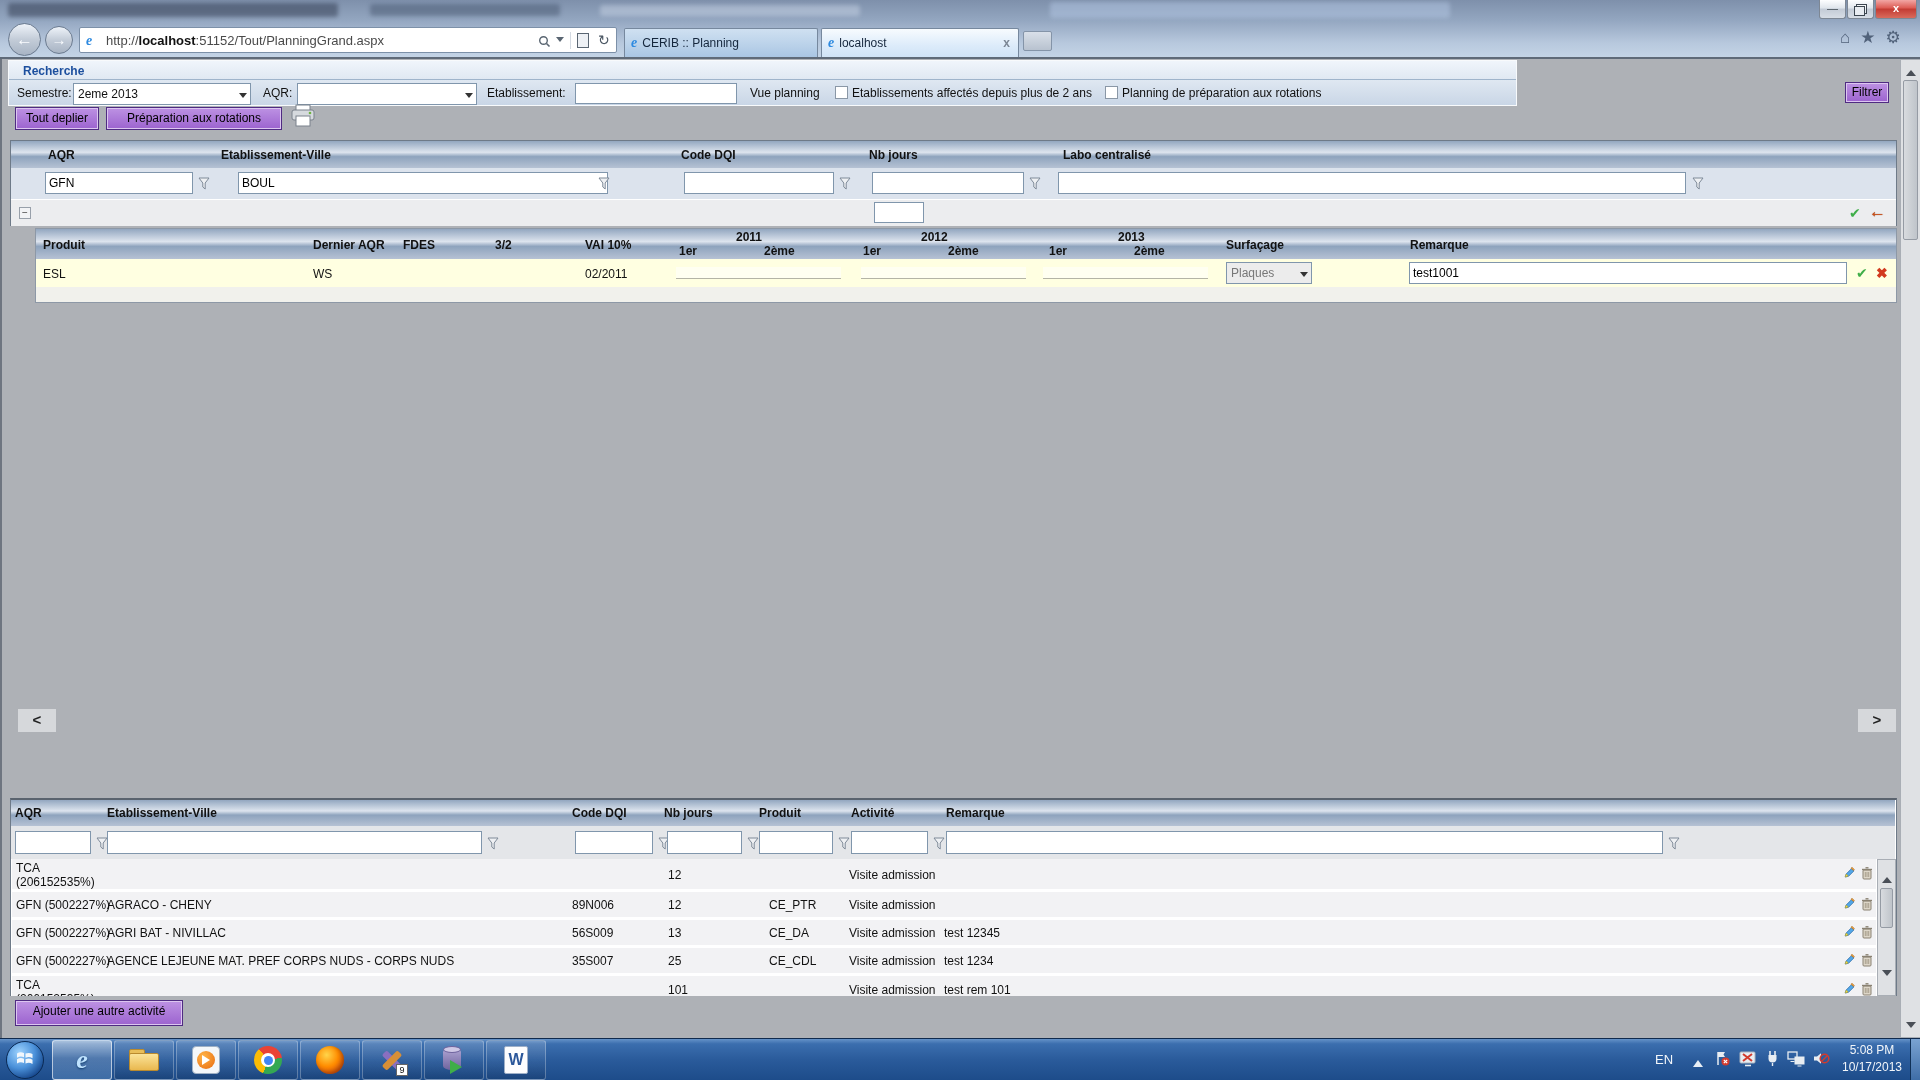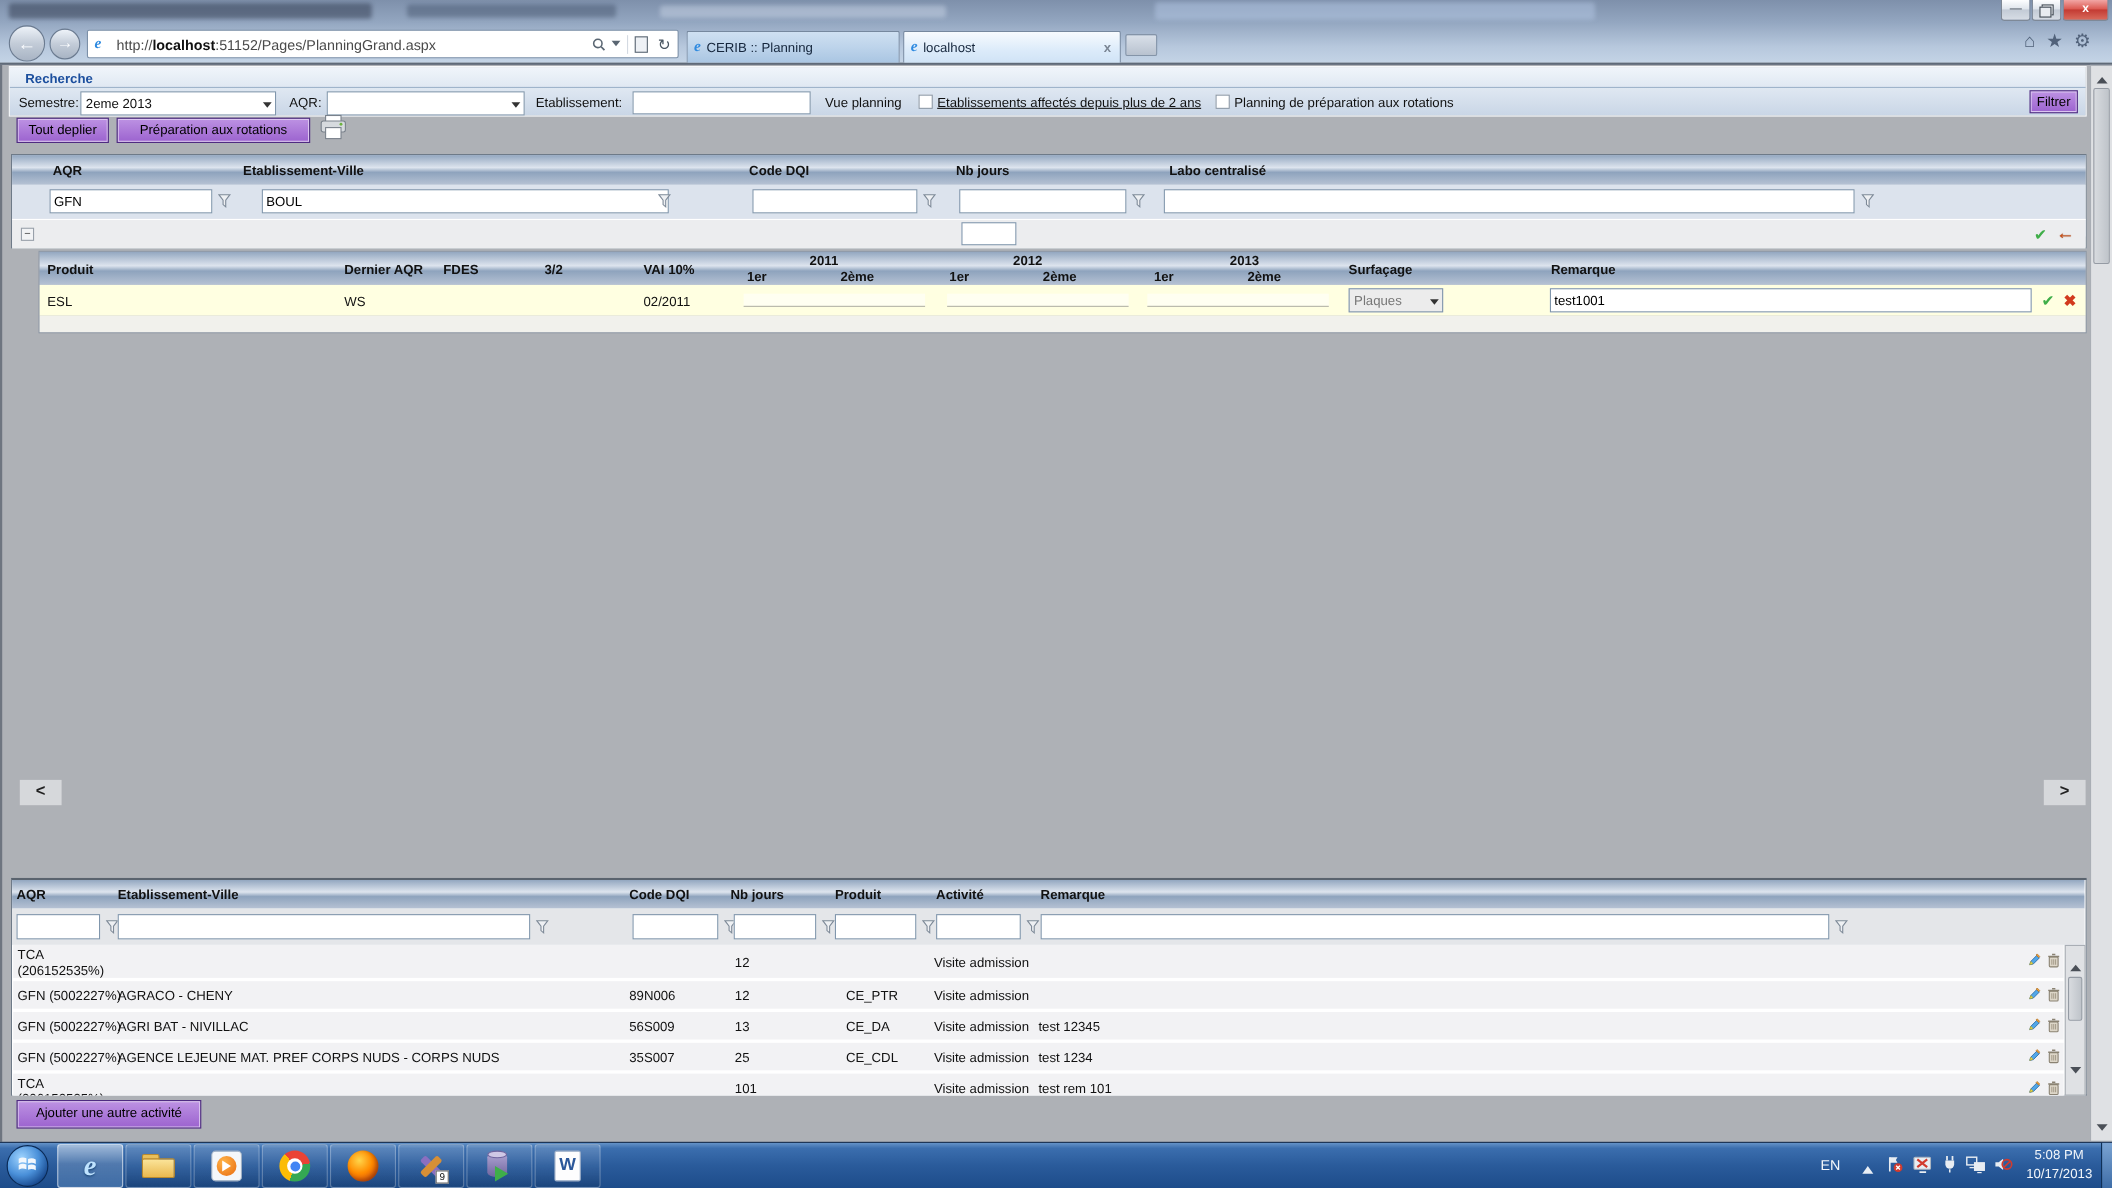--- a/index.html
+++ b/index.html
@@ -56,21 +56,21 @@
       <span class="abs" style="left:8px;top:4px;width:9px;height:8px;border:1px solid #3c4650;background:rgba(255,255,255,.6);"></span>
       <span class="abs" style="left:6px;top:6px;width:9px;height:8px;border:1px solid #3c4650;background:#e8ecf1;"></span>
     </div>
     <div class="winbtn" style="left:1875px;width:42px;background:linear-gradient(#f2a6a4,#dc5a52 45%,#c33b33 50%,#d96b5c);color:#fff;font-weight:bold;"><span>x</span></div>
 
     <div class="abs" style="left:8px;top:23px;width:33px;height:33px;border-radius:50%;border:1px solid #6b7b90;background:linear-gradient(#eef3f9,#c3ccd8 50%,#a8b4c4);text-align:center;line-height:31px;font-size:17px;font-weight:bold;color:#fbfdff;box-sizing:border-box;"><span>←</span></div>
     <div class="abs" style="left:45px;top:26px;width:28px;height:28px;border-radius:50%;border:1px solid #6b7b90;background:linear-gradient(#eef3f9,#c3ccd8 50%,#a8b4c4);text-align:center;line-height:26px;font-size:15px;font-weight:bold;color:#fbfdff;box-sizing:border-box;"><span>→</span></div>
 
     <div class="abs" style="left:79px;top:27px;width:538px;height:26px;background:#fff;border:1px solid #7c90a8;border-radius:2px;box-sizing:border-box;">
       <span class="e-ico abs" style="left:6px;top:5px;">e</span>
-      <span class="abs" style="left:26px;top:5px;font-size:13px;color:#4a4a4a;white-space:nowrap;"><span>http://</span><b style="color:#111;">localhost</b><span>:51152/Pages/PlanningGrand.aspx</span></span>
+      <span class="abs" style="left:26px;top:5px;font-size:13px;color:#4a4a4a;white-space:nowrap;"><span>http://</span><b style="color:#111;">localhost</b><span>:51152/Tout/PlanningGrand.aspx</span></span>
       <span class="abs" style="left:458px;top:6px;"><svg width="13" height="13" viewBox="0 0 13 13">
             <circle cx="5.5" cy="5.5" r="3.8" fill="none" stroke="#5a6672" stroke-width="1.4"></circle>
             <path d="M8.5 8.5l3 3" stroke="#5a6672" stroke-width="1.6"></path>
           </svg></span>
       <span class="abs" style="left:476px;top:9px;width:0;height:0;border:4px solid transparent;border-top:5px solid #5a6672;"></span>
       <span class="abs" style="left:490px;top:4px;width:1px;height:17px;background:#d4dae2;"></span>
       <span class="abs" style="left:497px;top:5px;width:12px;height:15px;border:1px solid #5a6672;background:#eef1f5;box-sizing:border-box;"></span>
       <span class="abs" style="left:518px;top:4px;font-size:14px;color:#4a5662;">↻</span>
     </div>
 
@@ -97,39 +97,39 @@
     <div class="abs scroll-track" style="left:1898px;top:0;width:21px;height:979px;">
       <div class="abs" style="left:5px;top:5px;">
           <div class="tri-up"></div>
         </div>
       <div class="abs" style="left:2px;top:20px;width:15px;height:160px;background:linear-gradient(90deg,#d8dbdf,#bfc4ca);border:1px solid #959ba4;box-sizing:border-box;border-radius:2px;"></div>
       <div class="abs" style="left:5px;top:962px;">
           <div class="tri-dn"></div>
         </div>
     </div>
 
-    <div class="abs" style="left:6px;top:1px;width:1889px;height:46px;background:linear-gradient(#f0f5fb,#c9d6e6);border:1px solid #f8fafc;box-sizing:border-box;">
+    <div class="abs" style="left:6px;top:1px;width:1509px;height:46px;background:linear-gradient(#f0f5fb,#c9d6e6);border:1px solid #f8fafc;box-sizing:border-box;">
       <div class="abs" style="left:0;top:0;width:100%;height:19px;border-bottom:1px solid #9fb4cb;box-sizing:border-box;">
         <span class="abs" style="left:14px;top:3px;font-size:12px;font-weight:bold;color:#1c4f9e;">Recherche</span>
       </div>
       <span class="abs txt" style="left:8px;top:25px;">Semestre:</span>
       <div class="sel" style="left:64px;top:22px;width:178px;height:22px;">
         <span>2eme 2013</span>
           <span class="car"></span>
       </div>
       <span class="abs txt" style="left:254px;top:25px;">AQR:</span>
       <div class="sel" style="left:288px;top:22px;width:180px;height:22px;">
         <span></span>
           <span class="car"></span>
       </div>
       <span class="abs txt" style="left:478px;top:25px;">Etablissement:</span>
       <input class="inp" style="left: 566px; top: 22px; width: 162px; height: 21px;" value="">
       <span class="abs txt" style="left:741px;top:25px;">Vue planning</span>
       <div class="cb" style="left:826px;top:25px;"></div>
-      <span class="abs txt" style="left:843px;top:25px;text-decoration:underline;">Etablissements affectés depuis plus de 2 ans</span>
+      <span class="abs txt" style="left:843px;top:25px;">Etablissements affectés depuis plus de 2 ans</span>
       <div class="cb" style="left:1096px;top:25px;"></div>
       <span class="abs txt" style="left:1113px;top:25px;">Planning de préparation aux rotations</span>
       <div class="purple-btn" style="left:1836px;top:21px;width:44px;height:21px;line-height:19px;">Filtrer</div>
     </div>
 
     <div class="purple-btn" style="left:13px;top:48px;width:84px;height:23px;line-height:21px;">Tout deplier</div>
     <div class="purple-btn" style="left:104px;top:48px;width:176px;height:23px;line-height:21px;">Préparation aux rotations</div>
     <span class="abs" style="left:288px;top:44px;"><svg width="28" height="26" viewBox="0 0 28 26">
           <rect x="6" y="2" width="14" height="6" fill="#fff" stroke="#7a828c"></rect>
           <rect x="2" y="7" width="22" height="10" rx="2" fill="#d6dade" stroke="#7a828c"></rect>

